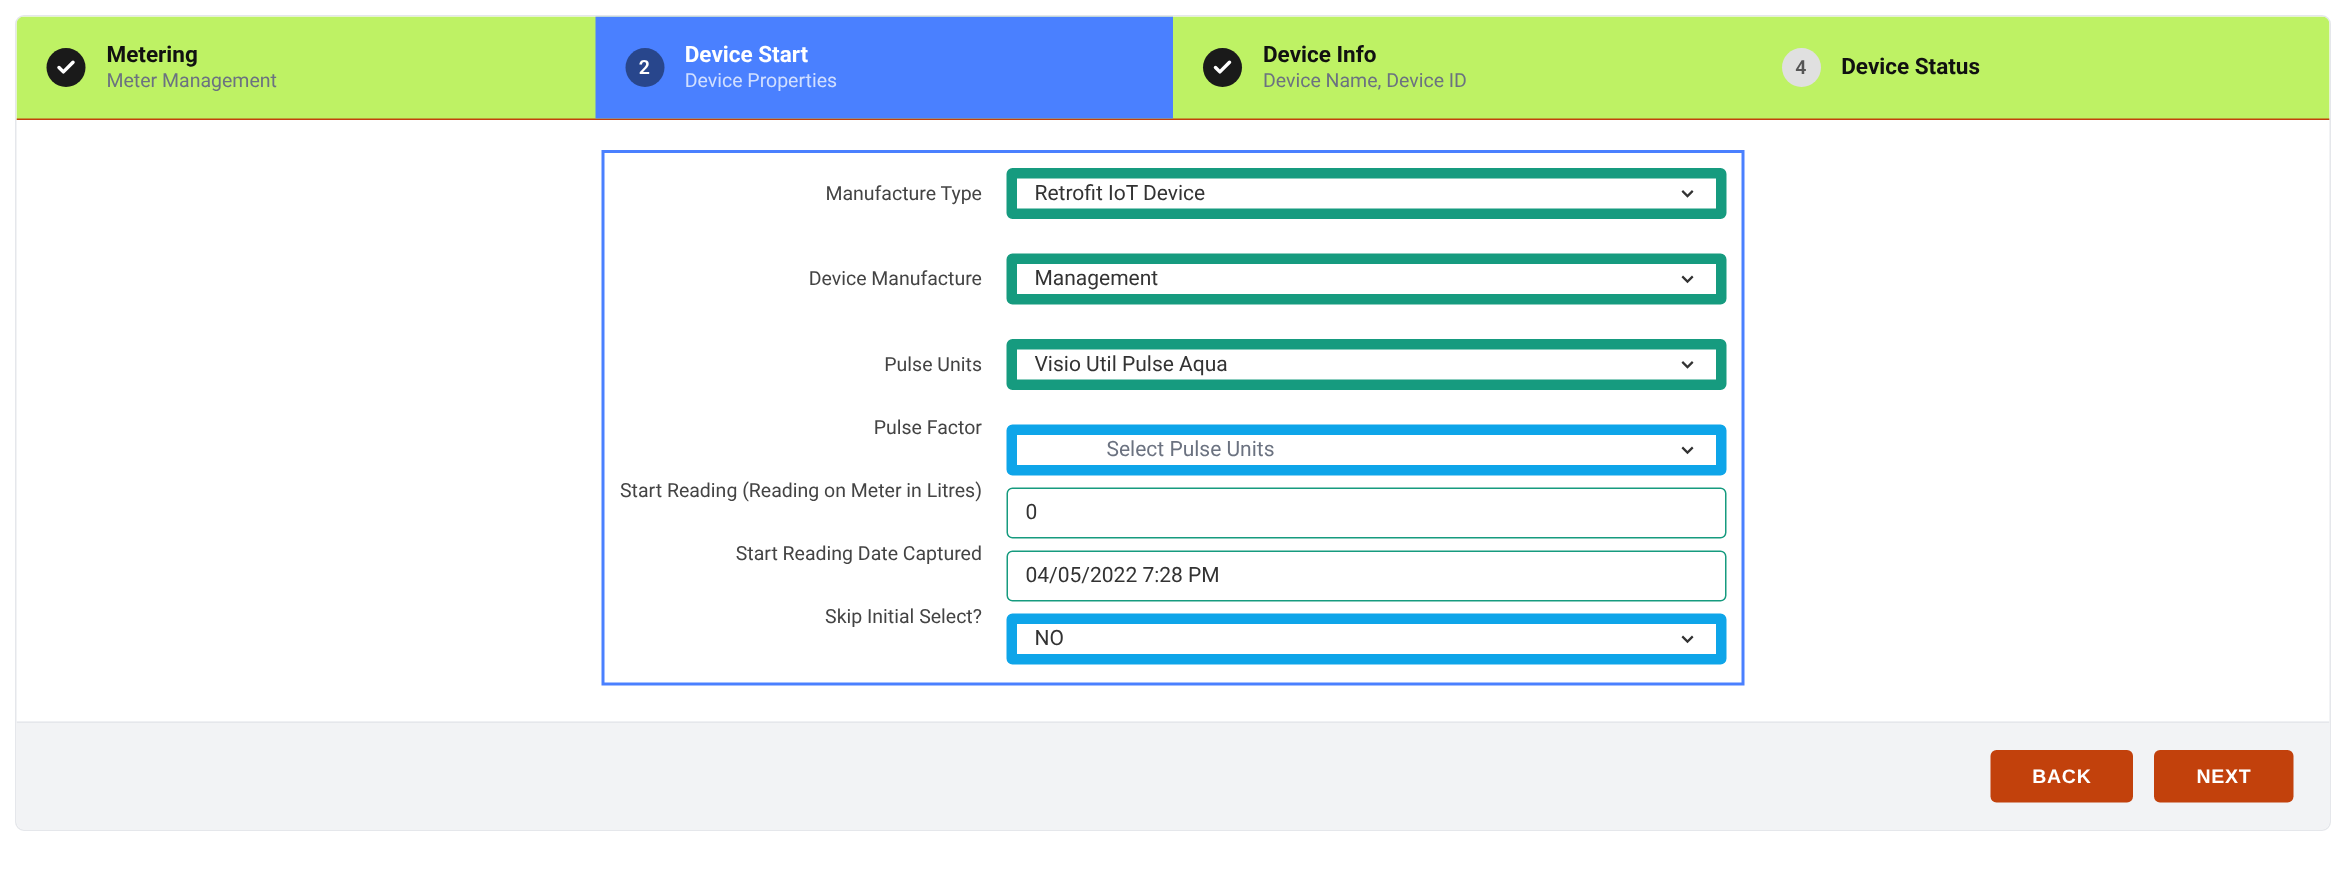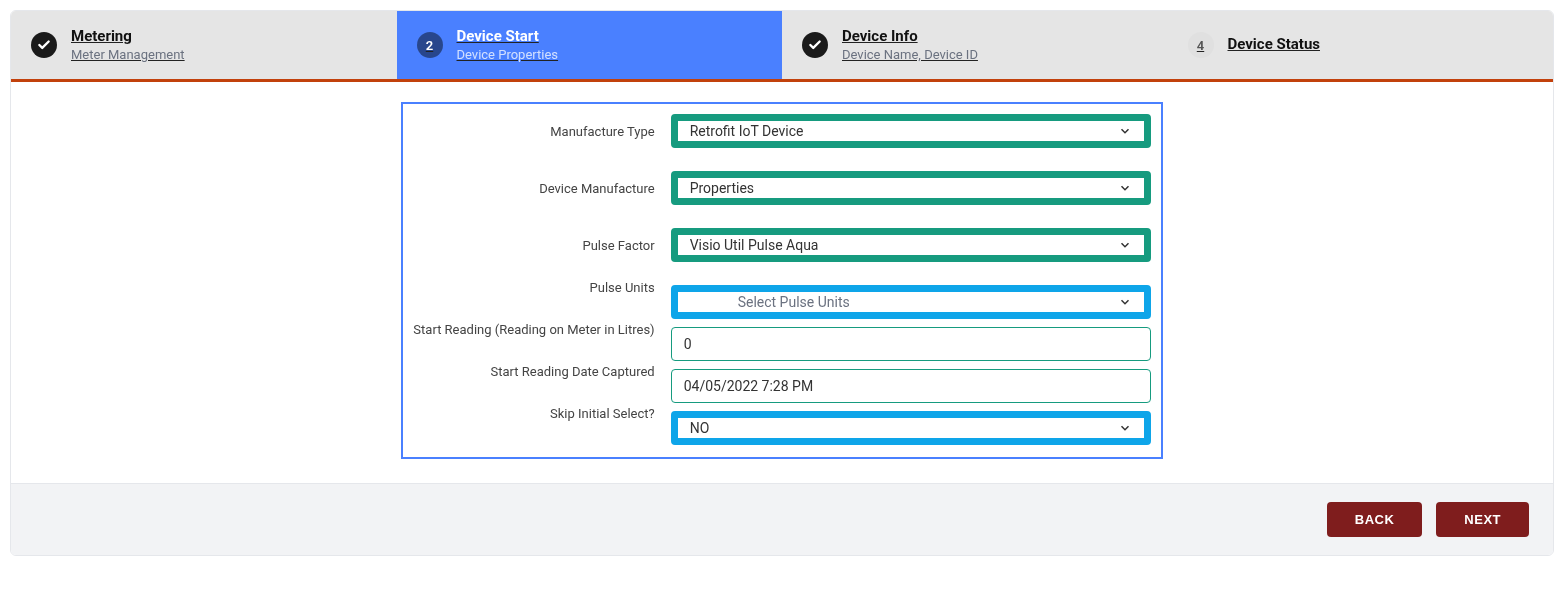--- a/index.html
+++ b/index.html
@@ -13,23 +13,22 @@
   }
   .panel {
     border: 1px solid #e5e7eb;
     border-radius: 6px;
     overflow: hidden;
   }
 
   
   .stepper {
     display: flex;
-    border-bottom: 3px solid #c2410c;
-    background: #e5e5e5;
-    text-decoration: underline;
+    border-bottom: 1px solid #c2410c;
+    background: #bef264;
   }
   .step {
     flex: 1;
     display: flex;
     align-items: center;
     gap: 14px;
     padding: 16px 20px;
   }
   .step.active {
     background: #4a80ff;
@@ -117,21 +116,21 @@
   
   .footer {
     display: flex;
     justify-content: flex-end;
     gap: 14px;
     padding: 18px 24px;
     background: #f2f3f5;
     border-top: 1px solid #e5e7eb;
   }
   .btn {
-    background: #7f1d1d;
+    background: #c2410c;
     color: #fff;
     border: none;
     border-radius: 4px;
     padding: 10px 28px;
     font-size: 13px;
     font-weight: 600;
     letter-spacing: .5px;
     cursor: pointer;
   }
 
@@ -185,41 +184,41 @@
     </div>
 
   </div>
 
   <div class="form-area">
     <div class="form-box">
 
       <div class="labels-col">
         <div class="row-label" style="height:34px;margin-bottom:23px">Manufacture Type</div>
         <div class="row-label" style="height:34px;margin-bottom:23px">Device Manufacture</div>
+        <div class="row-label" style="height:34px;margin-bottom:8px">Pulse Units</div>
         <div class="row-label" style="height:34px;margin-bottom:8px">Pulse Factor</div>
-        <div class="row-label" style="height:34px;margin-bottom:8px">Pulse Units</div>
         <div class="row-label" style="height:34px;margin-bottom:8px">Start Reading (Reading on Meter in Litres)</div>
         <div class="row-label" style="height:34px;margin-bottom:8px">Start Reading Date Captured</div>
         <div class="row-label" style="height:34px">Skip Initial Select?</div>
       </div>
 
       <div class="fields-col">
 
         <div class="fld-wrap" style="margin-bottom:23px">
           <div class="control required">
             <span>Retrofit IoT Device</span>
             <svg class="chev" viewBox="0 0 24 24" fill="none" stroke="#333" stroke-width="2.5">
                 <polyline points="6 9 12 15 18 9"></polyline>
               </svg>
           </div>
         </div>
 
         <div class="fld-wrap" style="margin-bottom:23px">
           <div class="control required">
-            <span>Properties</span>
+            <span>Management</span>
             <svg class="chev" viewBox="0 0 24 24" fill="none" stroke="#333" stroke-width="2.5">
                 <polyline points="6 9 12 15 18 9"></polyline>
               </svg>
           </div>
         </div>
 
         <div class="fld-wrap" style="margin-bottom:23px">
           <div class="control required">
             <span>Visio Util Pulse Aqua</span>
             <svg class="chev" viewBox="0 0 24 24" fill="none" stroke="#333" stroke-width="2.5">

